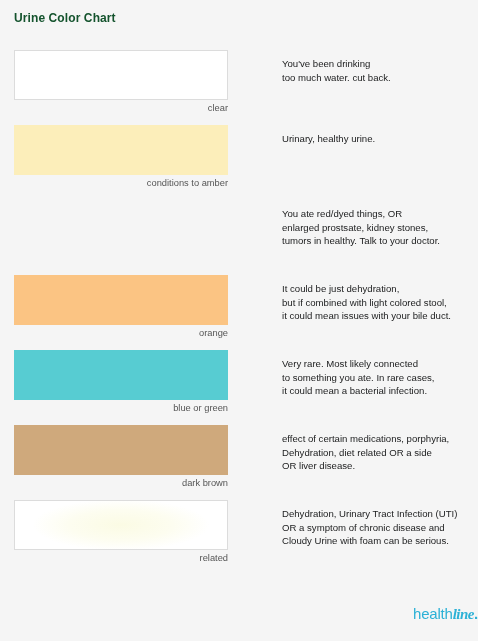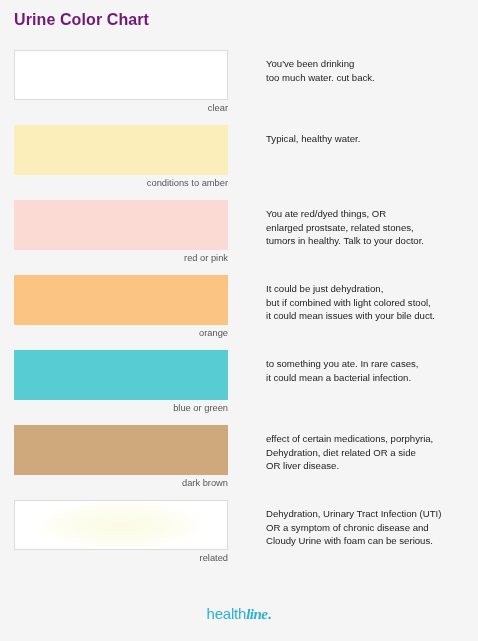--- a/index.html
+++ b/index.html
@@ -19,23 +19,23 @@
     width: 478px;
     height: 641px;
     position: relative;
     box-sizing: border-box;
   }
 
   .page-title {
     position: absolute;
     left: 14px;
     top: 11px;
-    font-size: 16px;
+    font-size: 12px;
     font-weight: bold;
-    color: #701a75;
+    color: #14532d;
     letter-spacing: 0.1px;
   }
 
   .rows {
     position: absolute;
     left: 0;
     top: 50px;
     width: 478px;
   }
 
@@ -80,32 +80,33 @@
     left: 266px;
     top: 7px;
     width: 206px;
     font-size: 9.6px;
     line-height: 13.6px;
     color: #1b1c1d;
   }
 
   .desc div {
     white-space: nowrap;
+    margin-left: 16px;
   }
 
   .desc .lnk {
     color: #1b1c1d;
   }
 
   .footer {
     position: absolute;
     left: 0;
     bottom: 18px;
     width: 478px;
-    text-align: center;
+    text-align: right;
   }
 
   .logo {
     display: inline-block;
     color: #2cb1d6;
     font-size: 15px;
     letter-spacing: -0.2px;
   }
   .logo .logo-a {
     font-family: "Liberation Sans", sans-serif;
@@ -138,51 +139,48 @@
           <div>You've been drinking</div>
           <div>too much water. cut back.</div>
         </div>
       </div>
       <div class="row">
         <div class="swatch-col">
           <div class="swatch" style="background-color: rgb(252, 238, 186);"></div>
           <div class="swatch-label">conditions to amber</div>
         </div>
         <div class="desc">
-          <div>Typical, healthy water.</div>
-        </div>
-      </div>
-      <div class="row">
-        <div class="swatch-col">
-          <div class="swatch" style="background-color: rgb(251, 218, 212);"></div>
-          <div class="swatch-label">red or pink</div>
-        </div>
+          <div>Urinary, healthy urine.</div>
+        </div>
+      </div>
+      <div class="row">
         <div class="desc">
           <div>You ate red/dyed things, OR</div>
-          <div>enlarged prostsate, related stones,</div>
+          <div>enlarged prostsate, kidney stones,</div>
           <div>tumors in healthy. Talk to your doctor.</div>
         </div>
       </div>
       <div class="row">
         <div class="swatch-col">
           <div class="swatch" style="background-color: rgb(251, 196, 131);"></div>
           <div class="swatch-label">orange</div>
         </div>
         <div class="desc">
           <div>It could be just dehydration,</div>
           <div>but if combined with light colored stool,</div>
           <div>it could mean issues with your bile duct.</div>
         </div>
       </div>
       <div class="row">
         <div class="swatch-col">
           <div class="swatch" style="background-color: rgb(87, 204, 210);"></div>
           <div class="swatch-label">blue or green</div>
         </div>
         <div class="desc">
+          <div>Very rare. Most likely connected</div>
           <div>to something you ate. In rare cases,</div>
           <div>it could mean a bacterial infection.</div>
         </div>
       </div>
       <div class="row">
         <div class="swatch-col">
           <div class="swatch" style="background-color: rgb(207, 169, 124);"></div>
           <div class="swatch-label">dark brown</div>
         </div>
         <div class="desc">

